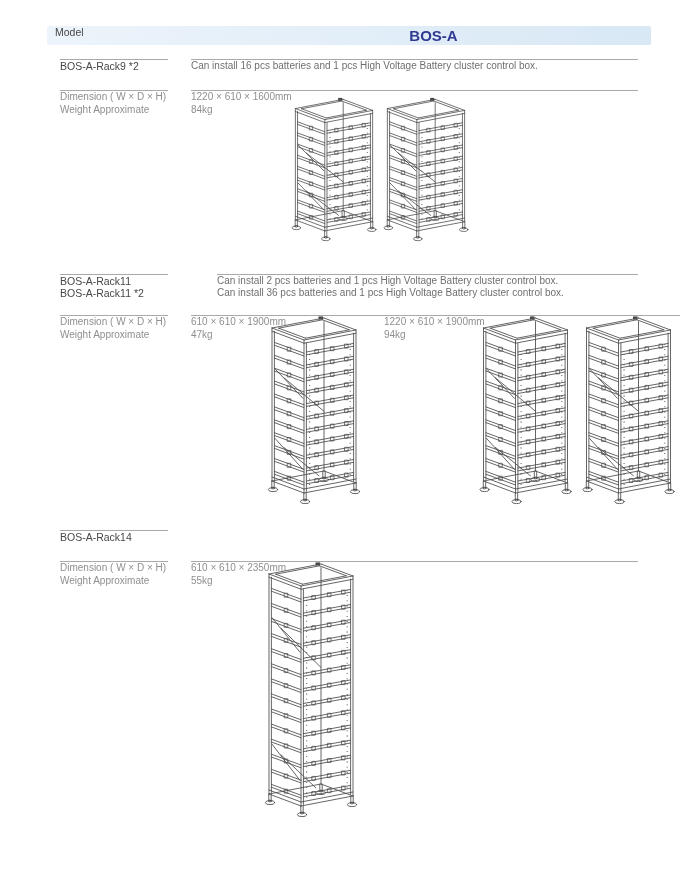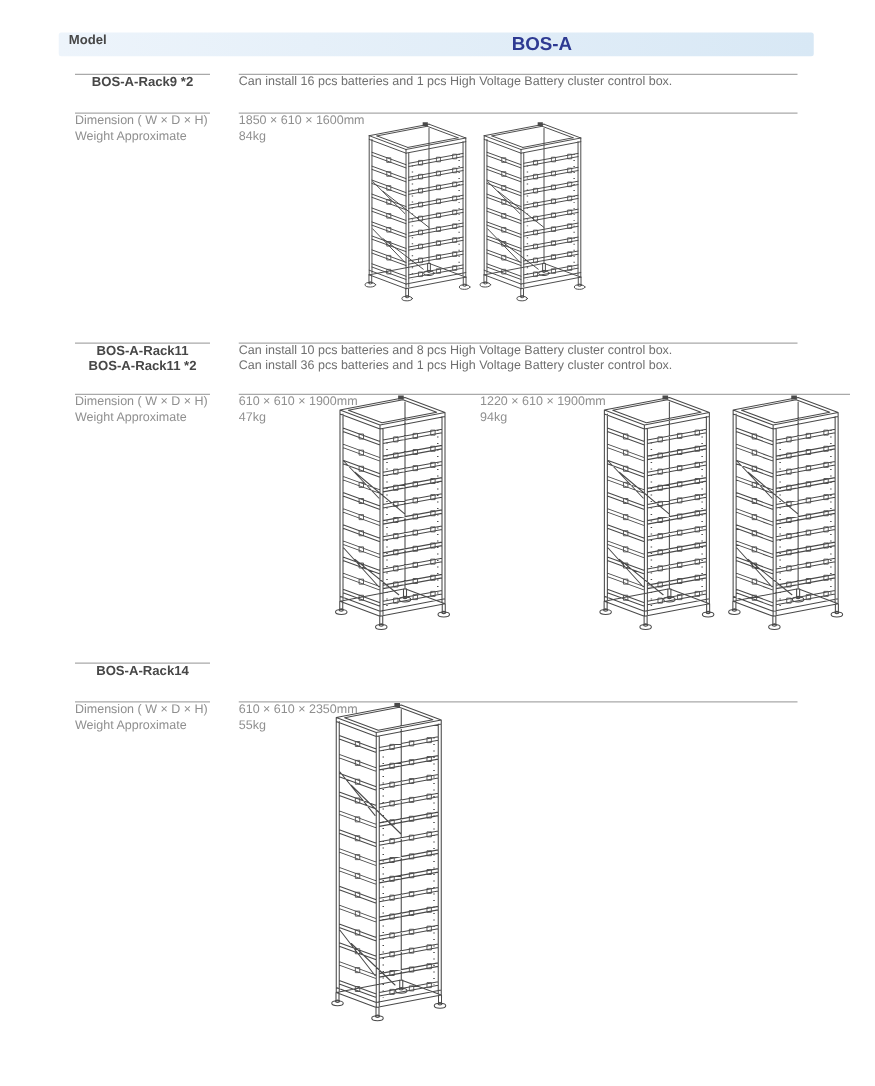--- a/index.html
+++ b/index.html
@@ -19,27 +19,27 @@
   .col-h.product{left:150px;width:473px;text-align:center;}
 
   .trow{display:flex;}
   .cm{width:108px;margin-right:23px;flex:none;box-sizing:border-box;}
   .cd{flex:1;box-sizing:border-box;}
   .bt>.cm,.bt>.cd{border-top:1px solid #a9a9a9;}
 
   section{margin:13px;}
   #s1{margin-top:8px;}
   #s1 .name-line{padding:6px 0 10px;}
-  #s2 .name-line{padding:5px 0 8px;}
+  #s2 .name-line{padding:5px 0 8px;gap:26px;}
   #s3 .name-line{padding:6px 0 10px;}
   .spec-line{padding-top:8px;}
   #s1{margin-bottom:15px;}
   #s2{margin-bottom:12px;}
 
-  .model{font-size:10.5px;font-weight:bold;color:#474747;line-height:12px;margin:0;white-space:nowrap;text-align:center;}
+  .model{font-size:10.5px;font-weight:normal;color:#474747;line-height:12px;margin:0;white-space:nowrap;}
   .desc{font-size:10px;color:#6f6f6f;line-height:12px;margin:0;white-space:nowrap;}
   .slabel,.sval{font-size:10px;color:#8f8f8f;line-height:12.5px;margin:0;white-space:nowrap;}
 
   .spec-flex{display:flex;align-items:flex-start;}
   .valcol{flex:none;overflow:visible;}
   .figure{display:flex;align-items:flex-start;flex:none;}
   .figure svg{display:block;}
 </style>
 </head>
 <body>
@@ -62,21 +62,21 @@
           <p class="desc">Can install 16 pcs batteries and 1 pcs High Voltage Battery cluster control box.</p>
         </div>
       </div>
       <div class="trow bt spec-line">
         <div class="cm">
           <p class="slabel">Dimension ( W × D × H)</p>
           <p class="slabel">Weight Approximate</p>
         </div>
         <div class="cd spec-flex">
           <div class="valcol" style="width:97px">
-            <p class="sval">1850 × 610 × 1600mm</p>
+            <p class="sval">1220 × 610 × 1600mm</p>
             <p class="sval">84kg</p>
           </div>
           <div class="figure">
               <svg width="92" height="163" viewBox="0 0 100 163" xmlns="http://www.w3.org/2000/svg">
                 <g stroke="#4a4a4a" fill="none" stroke-width="0.85" stroke-linecap="round">
                   <path d="M40.0 24.0L92.0 14.0M92.0 14.0L60.0 2.0M60.0 2.0L8.0 12.0M8.0 12.0L40.0 24.0M40.0 27.2L92.0 17.2M8.0 15.2L40.0 27.2M41.6 22.2L85.3 13.8M85.3 13.8L58.4 3.8M58.4 3.8L14.7 12.2M14.7 12.2L41.6 22.2M40.0 24.0L40.0 145.0M42.4 27.2L42.4 143.5M92.0 14.0L92.0 135.0M89.6 17.2L89.6 133.5M8.0 12.0L8.0 133.0M10.4 15.2L10.4 131.5M60.0 5.6L60.0 123.0M40.0 145.0L92.0 135.0M40.0 141.0L92.0 131.0M40.0 145.0L8.0 133.0M40.0 141.0L8.0 129.0M92.0 135.0L60.0 123.0M8.0 133.0L60.0 123.0M39.8 145.0L39.8 152.0M42.2 145.0L42.2 152.0M89.8 135.0L89.8 142.0M92.2 135.0L92.2 142.0M7.8 133.0L7.8 140.0M10.2 133.0L10.2 140.0M58.8 123.0L58.8 130.0M61.2 123.0L61.2 130.0M42.4 36.0L89.6 27.4M42.4 38.8L89.6 30.2M40.0 37.2L10.4 26.4M40.0 40.0L10.4 29.2M42.4 48.1L89.6 39.5M42.4 50.9L89.6 42.3M40.0 49.3L10.4 38.5M40.0 52.1L10.4 41.3M42.4 60.3L89.6 51.6M42.4 63.0L89.6 54.5M40.0 61.5L10.4 50.6M40.0 64.3L10.4 53.5M42.4 72.4L89.6 63.8M42.4 75.2L89.6 66.6M40.0 73.6L10.4 62.8M40.0 76.4L10.4 65.6M42.4 84.5L89.6 75.9M42.4 87.3L89.6 78.7M40.0 85.7L10.4 74.9M40.0 88.5L10.4 77.7M42.4 96.6L89.6 88.0M42.4 99.4L89.6 90.8M40.0 97.8L10.4 87.0M40.0 100.6L10.4 89.8M42.4 108.8L89.6 100.2M42.4 111.5L89.6 103.0M40.0 110.0L10.4 99.2M40.0 112.8L10.4 102.0M42.4 120.9L89.6 112.3M42.4 123.7L89.6 115.1M40.0 122.1L10.4 111.3M40.0 124.9L10.4 114.1M42.4 133.0L89.6 124.4M42.4 135.8L89.6 127.2M40.0 134.2L10.4 123.4M40.0 137.0L10.4 126.2M11.0 51.8L39.0 79.7M11.0 93.0L39.0 122.1M20.0 60.3L60.0 91.8M20.0 101.5L55.0 128.1"></path>
                   <path d="M51.2 33.5h3.2v4h-3.2zM66.8 30.7h3.2v4h-3.2zM80.9 28.1h3.2v4h-3.2zM23.6 31.2h3.2v4h-3.2zM51.2 45.6h3.2v4h-3.2zM66.8 42.8h3.2v4h-3.2zM80.9 40.2h3.2v4h-3.2zM23.6 43.3h3.2v4h-3.2zM51.2 57.8h3.2v4h-3.2zM66.8 54.9h3.2v4h-3.2zM80.9 52.3h3.2v4h-3.2zM23.6 55.4h3.2v4h-3.2zM51.2 69.9h3.2v4h-3.2zM66.8 67.0h3.2v4h-3.2zM80.9 64.5h3.2v4h-3.2zM23.6 67.6h3.2v4h-3.2zM51.2 82.0h3.2v4h-3.2zM66.8 79.2h3.2v4h-3.2zM80.9 76.6h3.2v4h-3.2zM23.6 79.7h3.2v4h-3.2zM51.2 94.1h3.2v4h-3.2zM66.8 91.3h3.2v4h-3.2zM80.9 88.7h3.2v4h-3.2zM23.6 91.8h3.2v4h-3.2zM51.2 106.3h3.2v4h-3.2zM66.8 103.4h3.2v4h-3.2zM80.9 100.8h3.2v4h-3.2zM23.6 104.0h3.2v4h-3.2zM51.2 118.4h3.2v4h-3.2zM66.8 115.5h3.2v4h-3.2zM80.9 113.0h3.2v4h-3.2zM23.6 116.1h3.2v4h-3.2zM51.2 130.5h3.2v4h-3.2zM66.8 127.7h3.2v4h-3.2zM80.9 125.1h3.2v4h-3.2zM23.6 128.2h3.2v4h-3.2z" stroke-width="0.7"></path>
                   <ellipse cx="41.0" cy="153.6" rx="4.6" ry="2" fill="none"></ellipse>
                   <ellipse cx="41.0" cy="152.0" rx="1.6" ry="0.9" fill="none"></ellipse>
                   <ellipse cx="91.0" cy="143.6" rx="4.6" ry="2" fill="none"></ellipse>
@@ -110,21 +110,21 @@
       </div>
     </section>
 
     <section id="s2">
       <div class="trow bt name-line">
         <div class="cm">
           <p class="model">BOS-A-Rack11</p>
           <p class="model">BOS-A-Rack11 *2</p>
         </div>
         <div class="cd">
-          <p class="desc">Can install 10 pcs batteries and 8 pcs High Voltage Battery cluster control box.</p>
+          <p class="desc">Can install 2 pcs batteries and 1 pcs High Voltage Battery cluster control box.</p>
           <p class="desc">Can install 36 pcs batteries and 1 pcs High Voltage Battery cluster control box.</p>
         </div>
       </div>
       <div class="trow bt spec-line">
         <div class="cm">
           <p class="slabel">Dimension ( W × D × H)</p>
           <p class="slabel">Weight Approximate</p>
         </div>
         <div class="cd spec-flex">
           <div class="valcol" style="width:73px">

